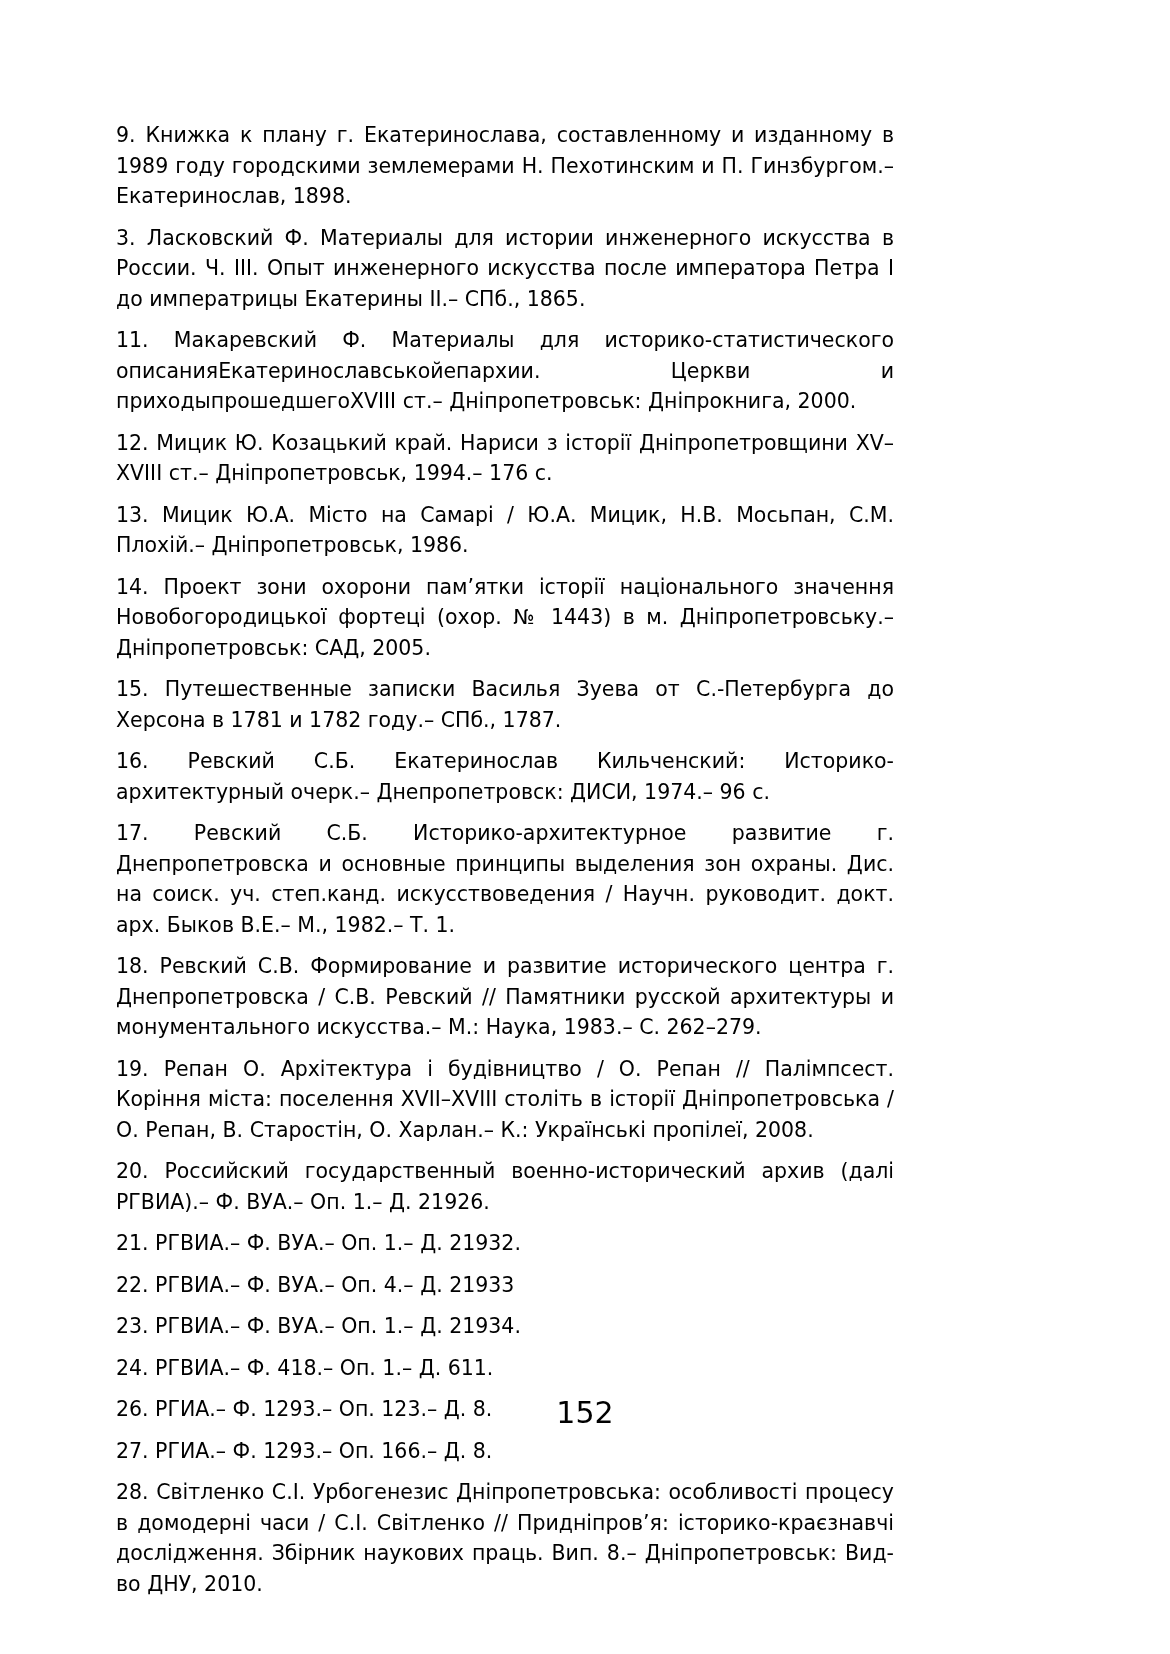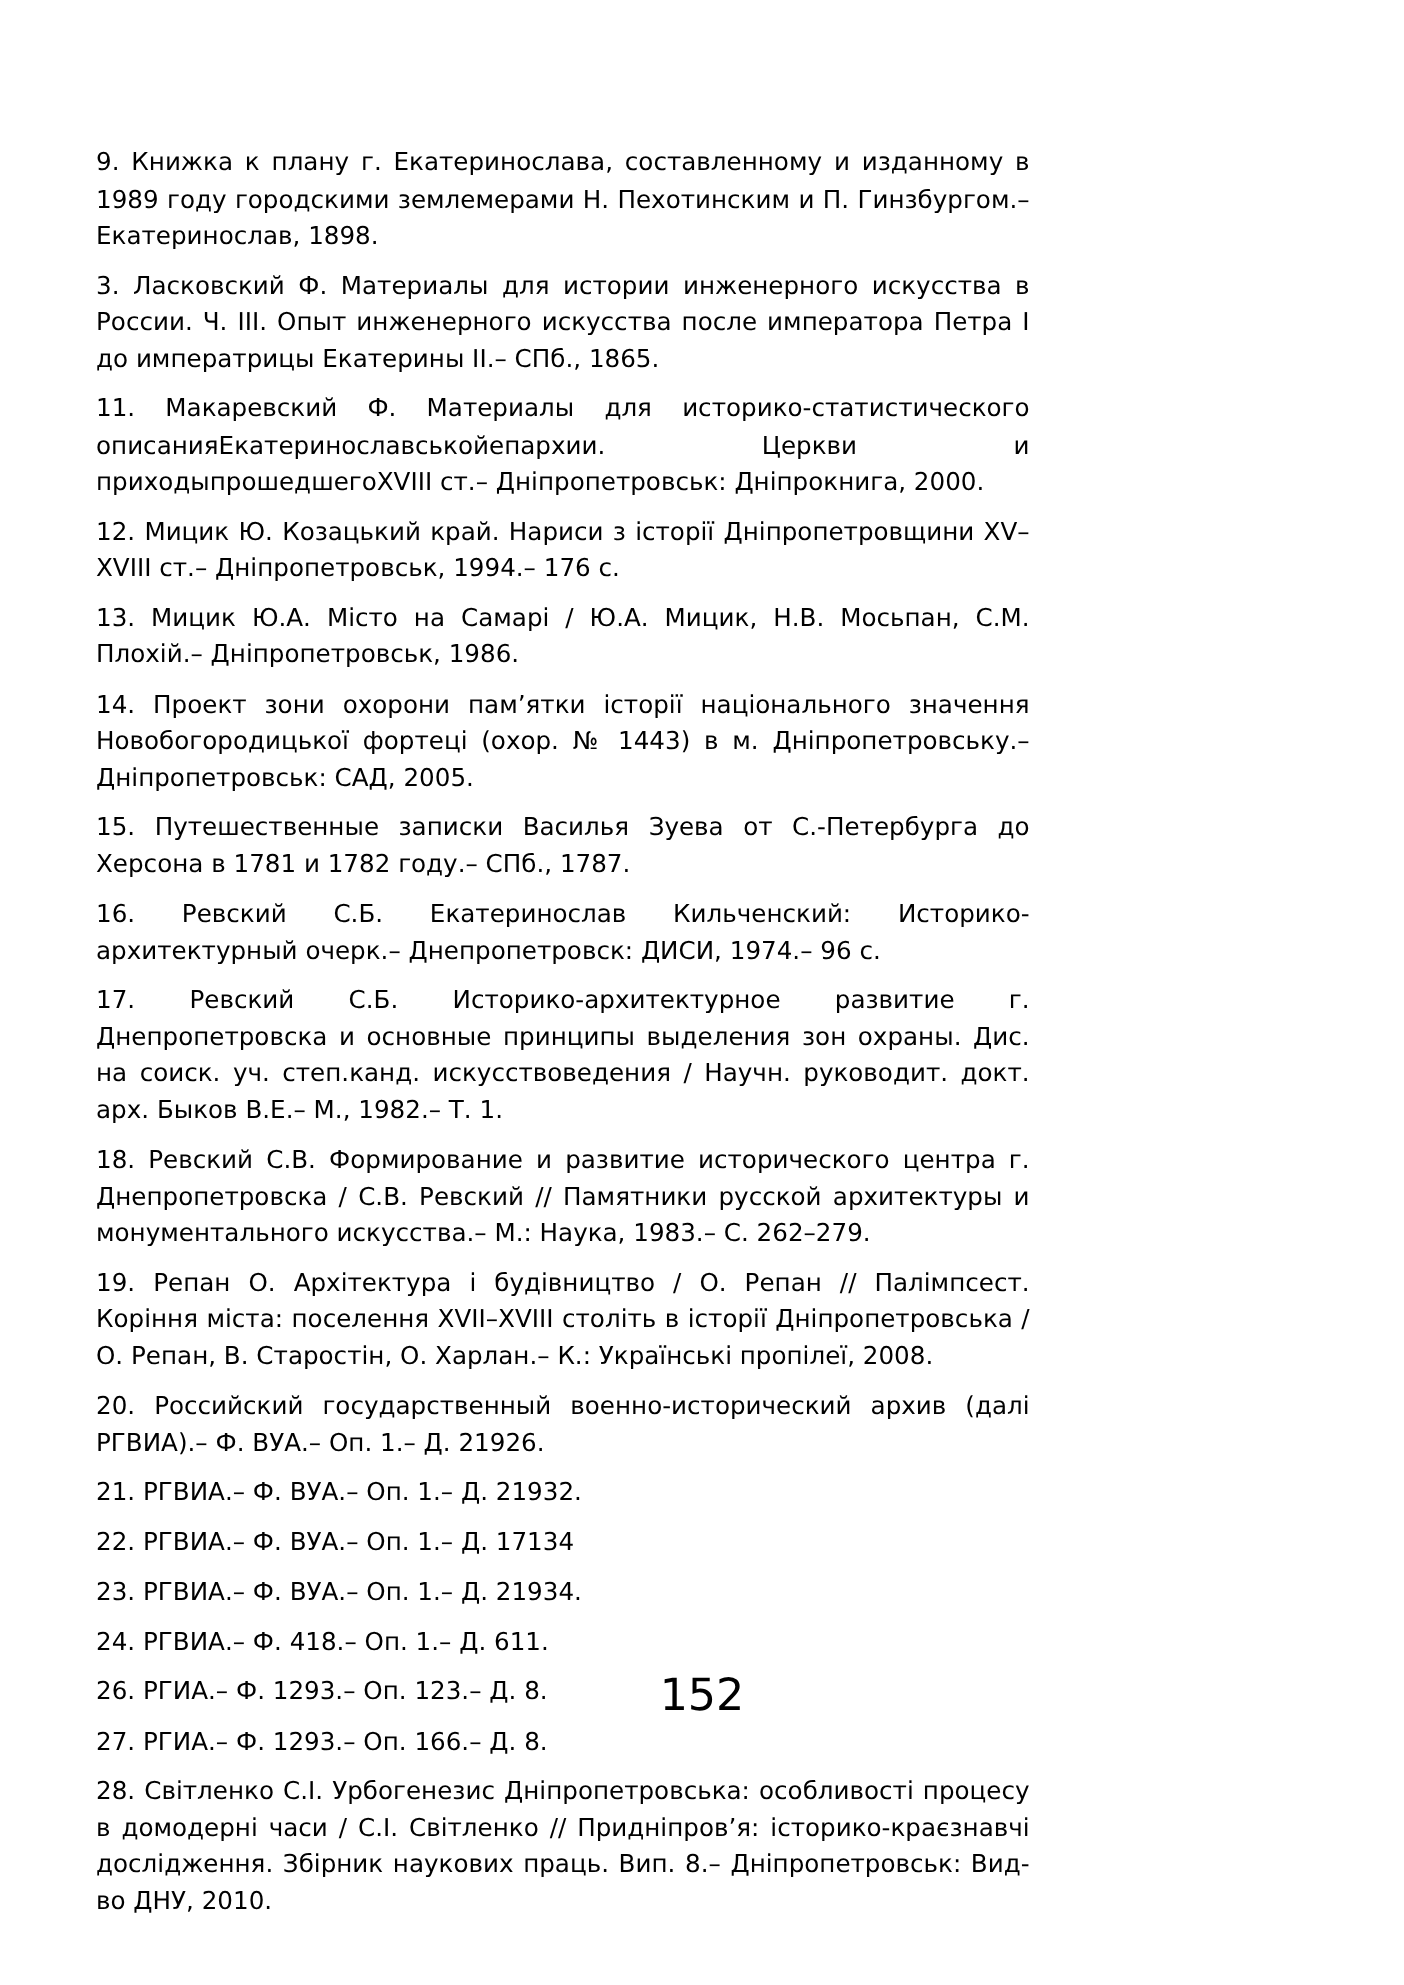--- a/index.html
+++ b/index.html
@@ -11,21 +11,21 @@
     width: 1170px;
     height: 1654px;
     font-family: "DejaVu Sans", sans-serif;
     color: #000000;
   }
   .page {
     position: relative;
     width: 1170px;
     height: 1654px;
     box-sizing: border-box;
-    padding: 120px 196px 0 80px;
+    padding: 120px 196px 0 116px;
   }
   .refs {
     width: 778px;
   }
   .ref {
     text-align: justify;
     text-justify: inter-word;
     font-size: 20.5px;
     line-height: 30.5px;
     margin: 0 0 11px 0;
@@ -33,21 +33,21 @@
   }
   .ref:last-child {
     margin-bottom: 0;
   }
   .page-number {
     position: absolute;
     left: 0;
     right: 0;
     top: 1395px;
     text-align: center;
-    font-size: 37px;
+    font-size: 30px;
     line-height: 36px;
   }
 </style>
 </head>
 <body>
 
 <div class="page">
   <div class="refs">
     <p class="ref">9. Книжка к плану г. Екатеринослава, составленному и изданному в 1989 году городскими землемерами Н. Пехотинским и П. Гинзбургом.– Екатеринослав, 1898.</p>
     <p class="ref">3. Ласковский Ф. Материалы для истории инженерного искусства в России. Ч. III. Опыт инженерного искусства после императора Петра I до императрицы Екатерины II.– СПб., 1865.</p>
@@ -55,21 +55,21 @@
     <p class="ref">12. Мицик Ю. Козацький край. Нариси з історії Дніпропетровщини XV–XVIII ст.– Дніпропетровськ, 1994.– 176 с.</p>
     <p class="ref">13. Мицик Ю.А. Місто на Самарі / Ю.А. Мицик, Н.В. Мосьпан, С.М. Плохій.– Дніпропетровськ, 1986.</p>
     <p class="ref">14. Проект зони охорони пам’ятки історії національного значення Новобогородицької фортеці (охор. № 1443) в м. Дніпропетровську.– Дніпропетровськ: САД, 2005.</p>
     <p class="ref">15. Путешественные записки Василья Зуева от С.-Петербурга до Херсона в 1781 и 1782 году.– СПб., 1787.</p>
     <p class="ref">16. Ревский С.Б. Екатеринослав Кильченский: Историко-архитектурный очерк.– Днепропетровск: ДИСИ, 1974.– 96 с.</p>
     <p class="ref">17. Ревский С.Б. Историко-архитектурное развитие г. Днепропетровска и основные принципы выделения зон охраны. Дис. на соиск. уч. степ.канд. искусствоведения / Научн. руководит. докт. арх. Быков В.Е.– М., 1982.– Т. 1.</p>
     <p class="ref">18. Ревский С.В. Формирование и развитие исторического центра г. Днепропетровска / С.В. Ревский // Памятники русской архитектуры и монументального искусства.– М.: Наука, 1983.– С. 262–279.</p>
     <p class="ref">19. Репан О. Архітектура і будівництво / О. Репан // Палімпсест. Коріння міста: поселення XVII–XVIII століть в історії Дніпропетровська / О. Репан, В. Старостін, О. Харлан.– К.: Українські пропілеї, 2008.</p>
     <p class="ref">20. Российский государственный военно-исторический архив (далі РГВИА).– Ф. ВУА.– Оп. 1.– Д. 21926.</p>
     <p class="ref">21. РГВИА.– Ф. ВУА.– Оп. 1.– Д. 21932.</p>
-    <p class="ref">22. РГВИА.– Ф. ВУА.– Оп. 1.– Д. 17134</p>
+    <p class="ref">22. РГВИА.– Ф. ВУА.– Оп. 4.– Д. 21933</p>
     <p class="ref">23. РГВИА.– Ф. ВУА.– Оп. 1.– Д. 21934.</p>
     <p class="ref">24. РГВИА.– Ф. 418.– Оп. 1.– Д. 611.</p>
     <p class="ref">26. РГИА.– Ф. 1293.– Оп. 123.– Д. 8.</p>
     <p class="ref">27. РГИА.– Ф. 1293.– Оп. 166.– Д. 8.</p>
     <p class="ref">28. Світленко С.І. Урбогенезис Дніпропетровська: особливості процесу в домодерні часи / С.І. Світленко // Придніпров’я: історико-краєзнавчі дослідження. Збірник наукових праць. Вип. 8.– Дніпропетровськ: Вид-во ДНУ, 2010.</p>
 
   </div>
   <div class="page-number">152</div>
 </div>
 

